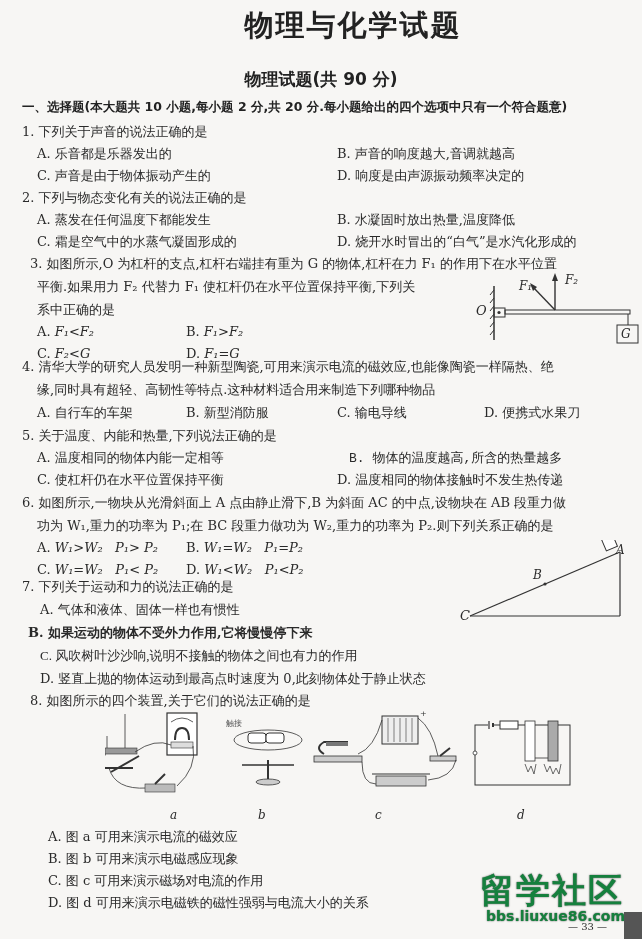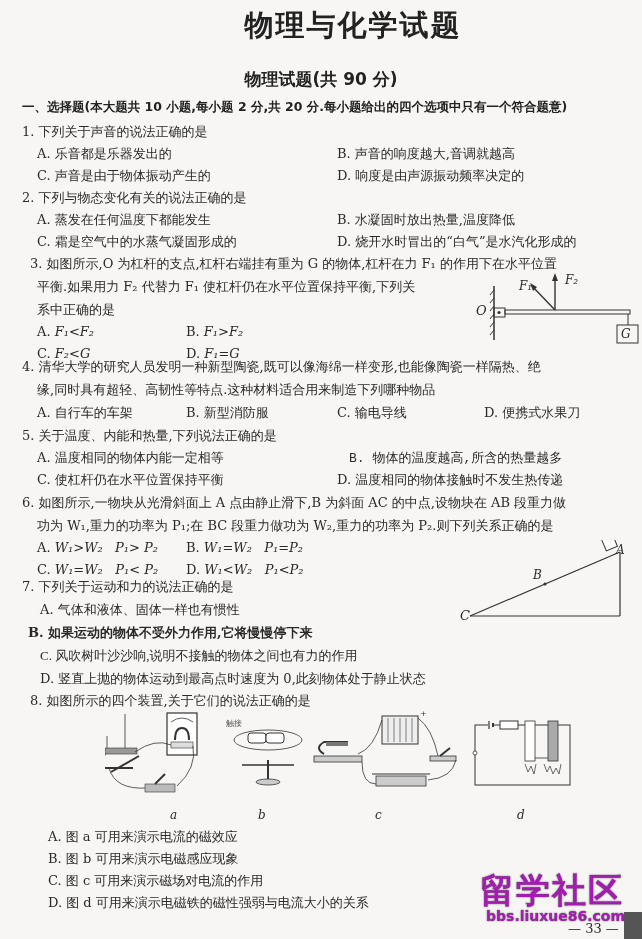--- a/index.html
+++ b/index.html
@@ -9,22 +9,22 @@
   .title { left:0; width:642px; text-align:center; top:6px; font-size:29px; font-weight:bold;
            font-family:"DejaVu Sans","Liberation Sans",sans-serif; letter-spacing:2px; color:#222;padding-left:32px; }
   .subtitle { left:0; width:642px; text-align:center; top:68px; font-size:17px; font-weight:bold;
               font-family:"DejaVu Sans","Liberation Sans",sans-serif; color:#222; }
   .section { left:22px; top:99px; font-size:12.5px; font-weight:bold;
              font-family:"DejaVu Sans","Liberation Sans",sans-serif; color:#222; }
   .q { font-size:13px; line-height:17px; }
   .opt { font-size:13px; }
   .ital { font-style:italic; }
   svg { position:absolute; }
-  .footer-num { font-size:13px; }
-  .wm { font-family:"DejaVu Sans","Liberation Sans",sans-serif; color:#a21caf; font-weight:bold;
+  .footer-num { font-size:10px; }
+  .wm { font-family:"DejaVu Sans","Liberation Sans",sans-serif; color:#15803d; font-weight:bold;
         text-shadow:0 0 2px #888, 0 0 1px #666; }
 </style>
 </head>
 <body>
 
 <div class="abs title">物理与化学试题</div>
 <div class="abs subtitle">物理试题(共 90 分)</div>
 <div class="abs section">一、选择题(本大题共 10 小题,每小题 2 分,共 20 分.每小题给出的四个选项中只有一个符合题意)</div>
 
 <div class="abs q" style="left:22px;top:123px;">
@@ -72,21 +72,21 @@
   <polygon points="85,5 82,13 88,13" fill="#333"></polygon>
   <line x1="158" y1="46" x2="158" y2="57" stroke="#333" stroke-width="1"></line>
   <rect x="147" y="57" width="21" height="18" fill="none" stroke="#333" stroke-width="1"></rect>
 </svg>
 <div class="abs ital" style="left:476px;top:303px;font-size:13px;">O</div>
 <div class="abs ital" style="left:519px;top:279px;font-size:12px;">F₁</div>
 <div class="abs ital" style="left:565px;top:273px;font-size:12px;">F₂</div>
 <div class="abs ital" style="left:621px;top:327px;font-size:12px;">G</div>
 
 <div class="abs q" style="left:22px;top:358px;">
-  <span>4.</span> <span>清华大学的研究人员发明一种新型陶瓷,既可以像海绵一样变形,也能像陶瓷一样隔热、绝</span>
+  <span>4.</span> <span>清华大学的研究人员发明一种新型陶瓷,可用来演示电流的磁效应,也能像陶瓷一样隔热、绝</span>
 </div>
 <div class="abs q" style="left:37px;top:381px;">缘,同时具有超轻、高韧性等特点.这种材料适合用来制造下列哪种物品</div>
 <div class="abs opt" style="left:37px;top:404px;"><span>A.</span> <span>自行车的车架</span></div>
 <div class="abs opt" style="left:186px;top:404px;"><span>B.</span> <span>新型消防服</span></div>
 <div class="abs opt" style="left:337px;top:404px;"><span>C.</span> <span>输电导线</span></div>
 <div class="abs opt" style="left:484px;top:404px;"><span>D.</span> <span>便携式水果刀</span></div>
 
 <div class="abs q" style="left:22px;top:427px;">
   <span>5.</span> <span>关于温度、内能和热量,下列说法正确的是</span>
 </div>

